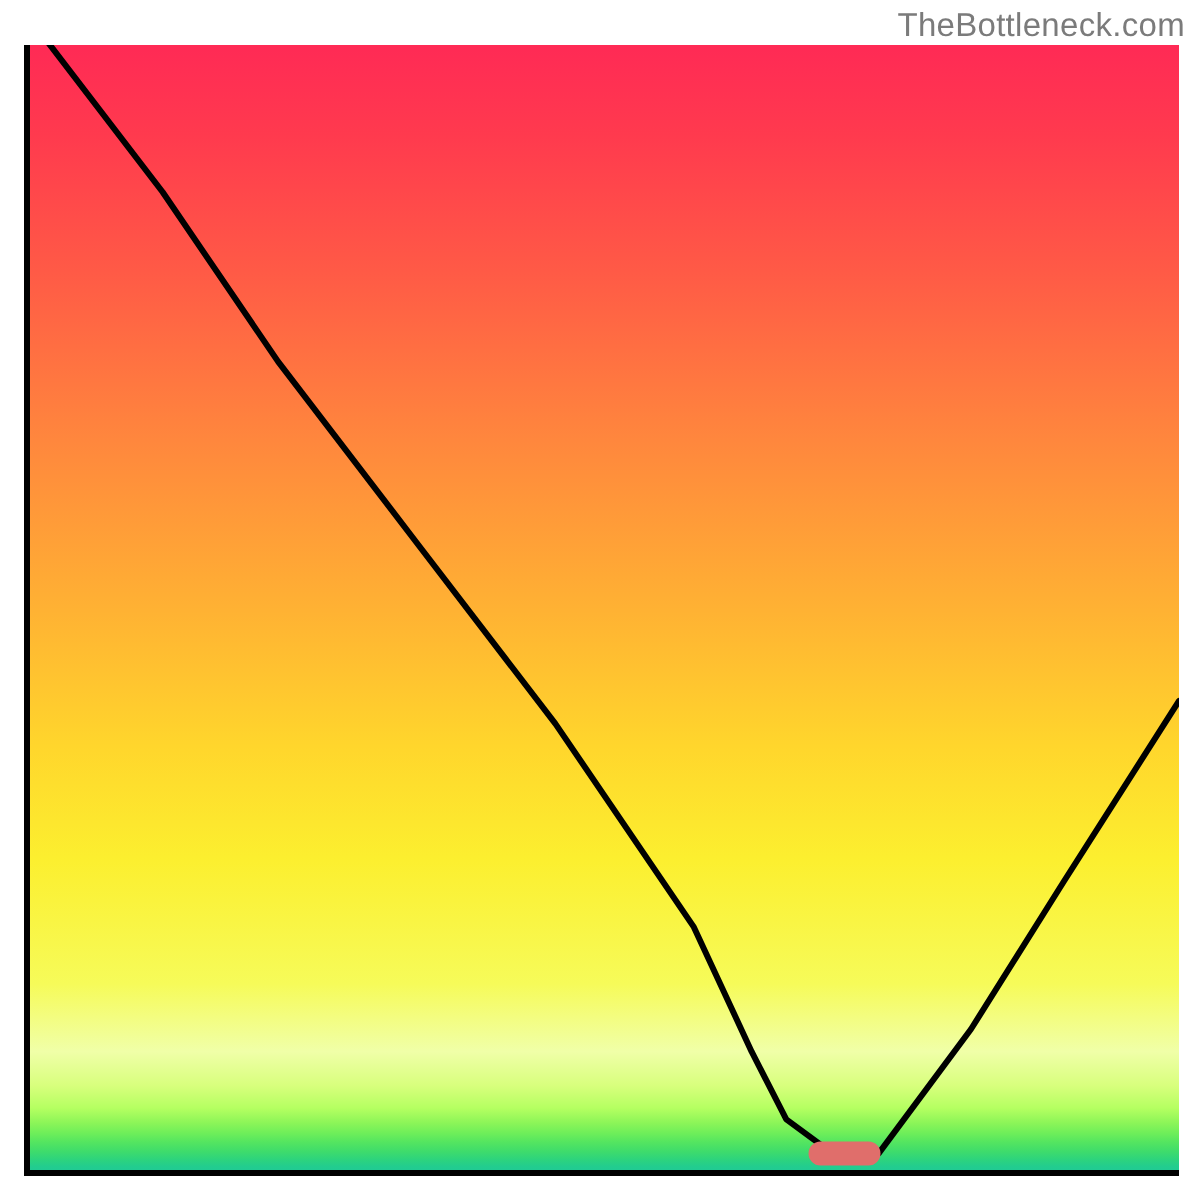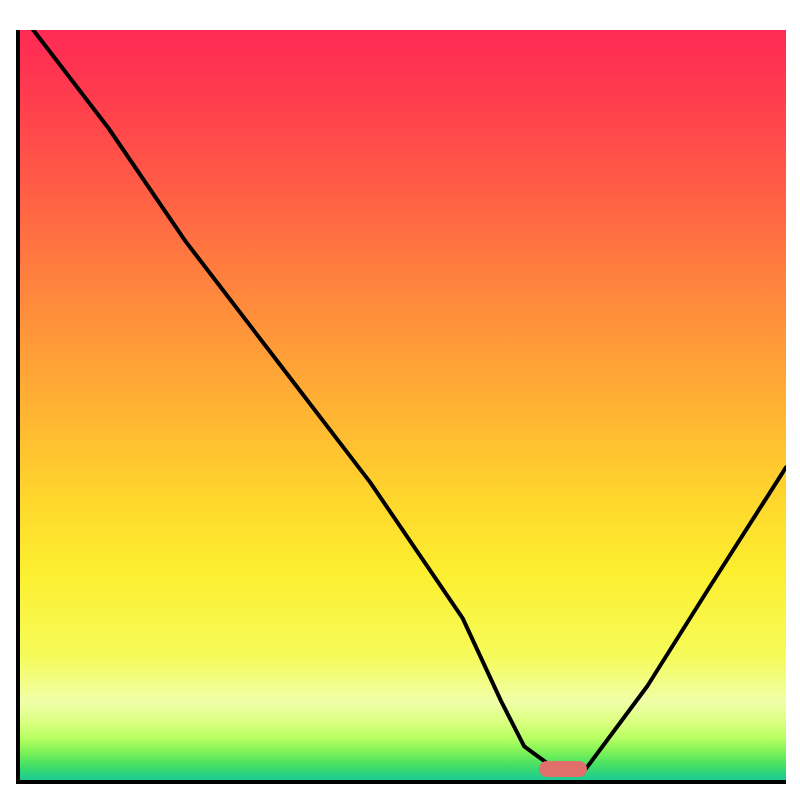--- a/index.html
+++ b/index.html
@@ -98,20 +98,21 @@
     border-radius: 8px;
     z-index: 7;
     transform: translate(-50%, -50%);
   }
 </style>
 </head>
 <body>
 
 <div class="frame">
 
+  <div class="watermark">TheBottleneck.com</div>
 
   <div class="plot-area">
 
     <svg class="curve" viewBox="0 0 770 754" preserveAspectRatio="none">
       <path fill="none" stroke="#000000" stroke-width="4" stroke-linecap="round" stroke-linejoin="round" d="M 0.0 -22.6 L 92.4 98.0 L 169.4 211.1 L 261.8 331.8 L 354.2 452.4 L 446.6 588.1 L 485.1 671.1 L 508.2 716.3 L 539.0 738.9 L 569.8 738.9 L 631.4 656.0 L 693.0 558.0 L 770.0 437.3"></path>
     </svg>
 
     <div class="marker" style="left: 546.7px; top: 738.9px; background: rgb(224, 110, 107);"></div>
   </div>
 

